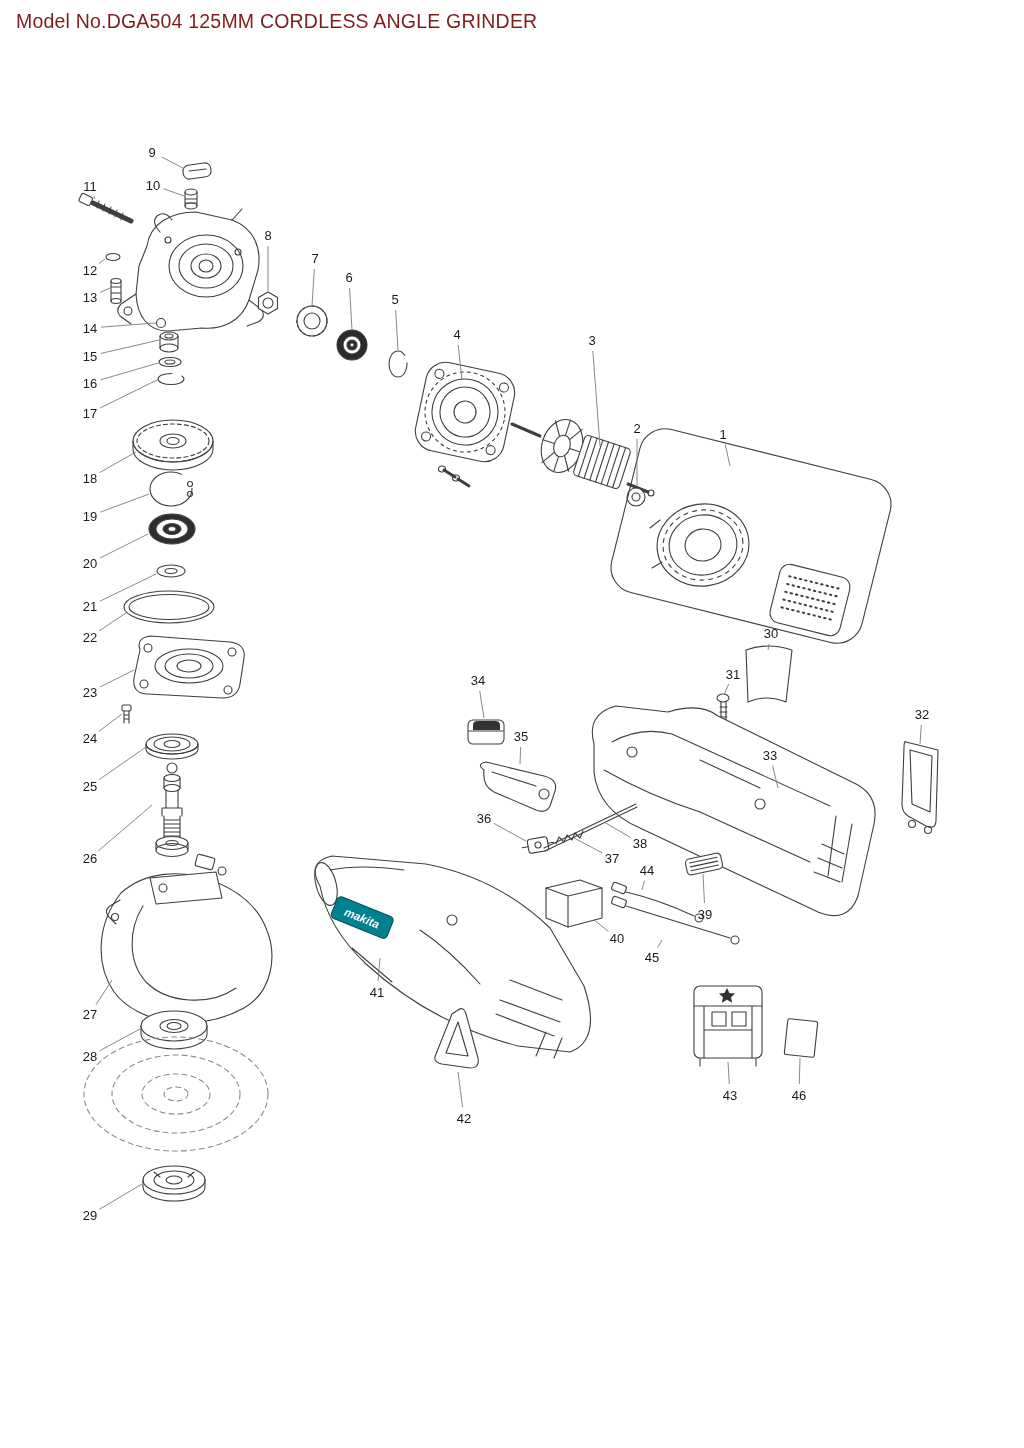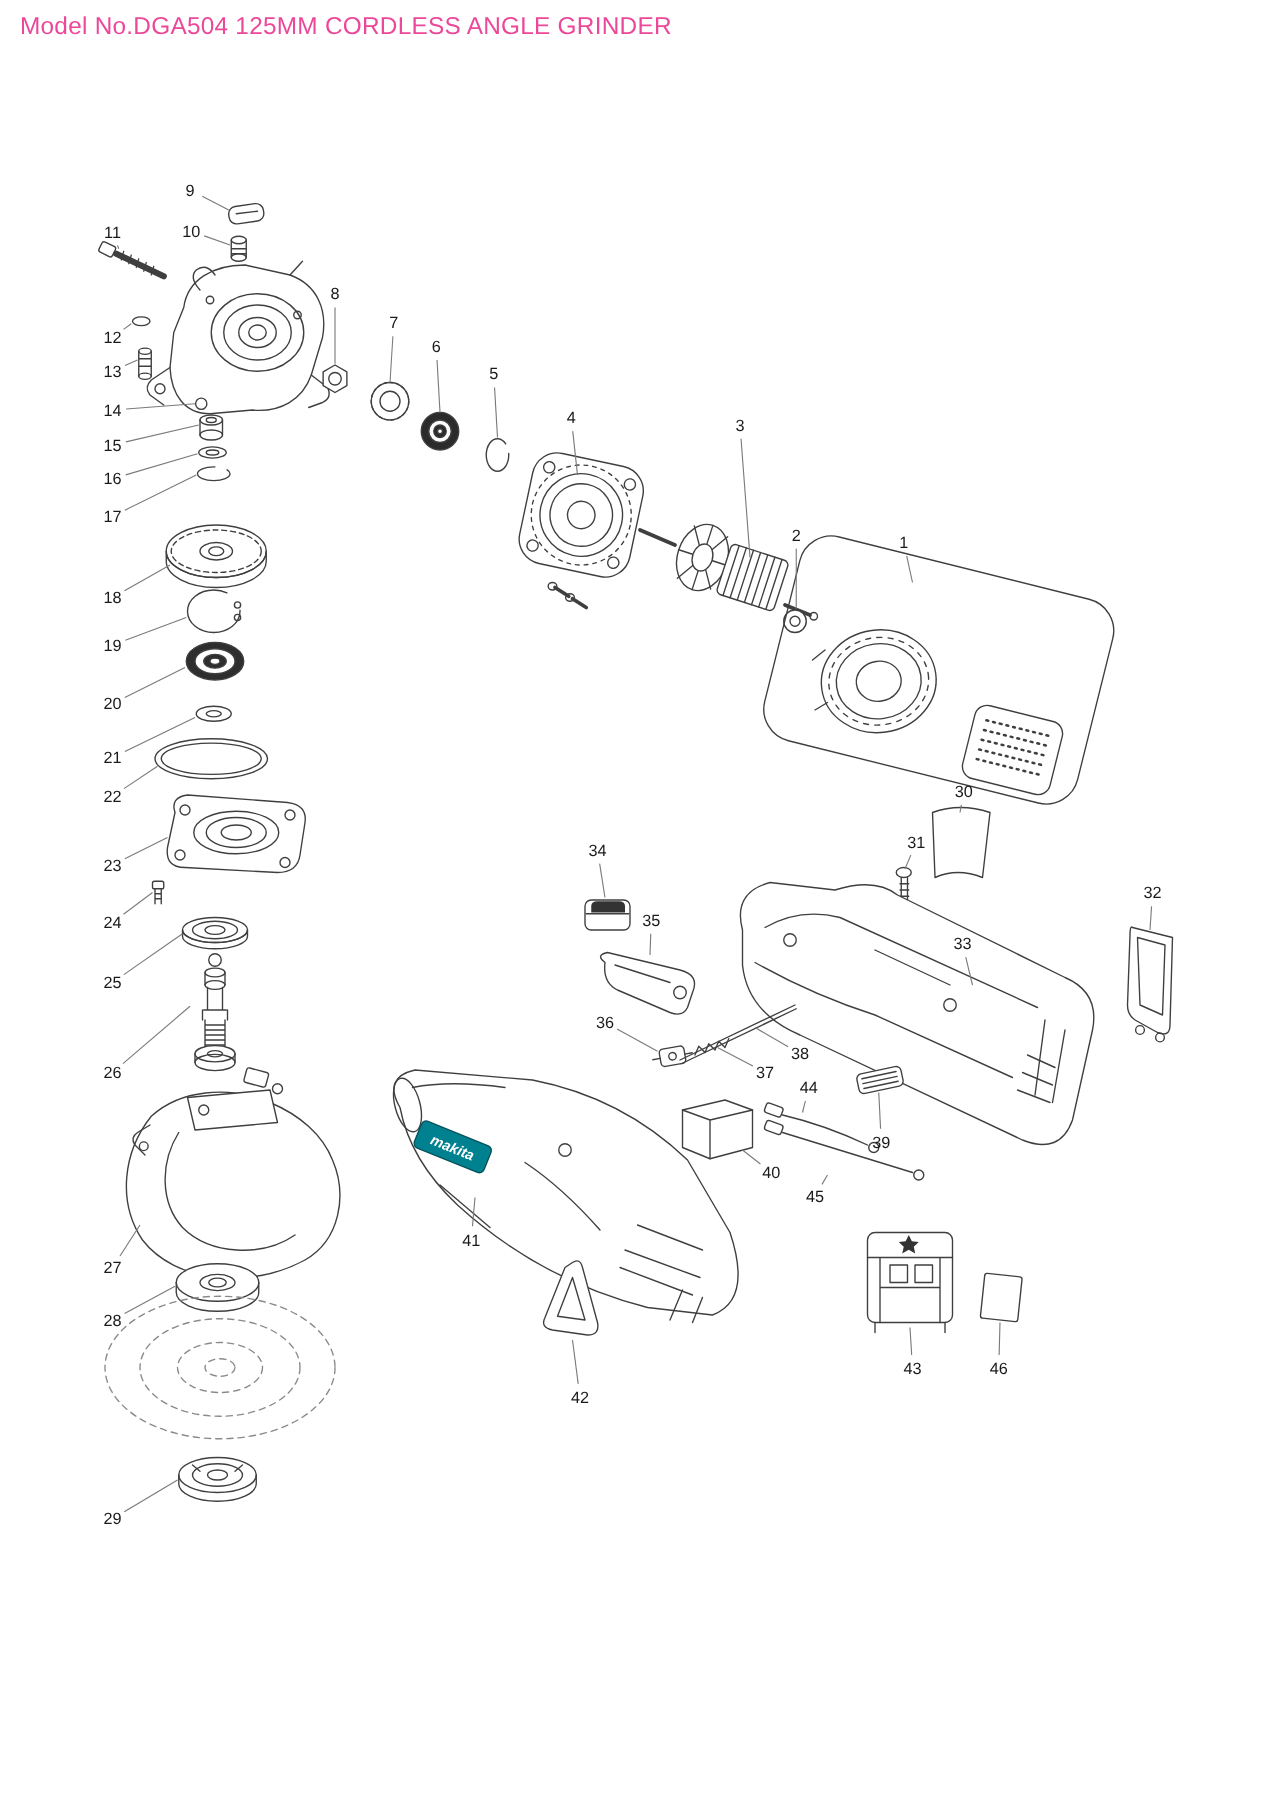--- a/index.html
+++ b/index.html
@@ -1,17 +1,17 @@
 <!DOCTYPE html>
 <html><head>
 <meta charset="utf-8">
 <style>
   html,body{margin:0;padding:0;background:#fff;}
   .page{position:relative;width:1024px;height:1448px;background:#fff;overflow:hidden;font-family:"Liberation Sans",sans-serif;}
-  .title{position:absolute;left:16px;top:10px;font-size:19.5px;font-weight:400;color:#ec4899;margin:0;letter-spacing:.2px;}
+  .title{position:absolute;left:16px;top:10px;font-size:19.5px;font-weight:400;color:#7f1d1d;margin:0;letter-spacing:.2px;}
   #diagram{position:absolute;left:0;top:0;width:1024px;height:1448px;}
   .callout{font-family:"Liberation Sans",sans-serif;font-size:13px;fill:#1a1a1a;text-anchor:middle;stroke:none;}
   .leader{stroke:#7a7a7a;stroke-width:.9;fill:none;}
   .brand{fill:#fff;font-size:11.5px;font-style:italic;font-weight:bold;text-anchor:middle;stroke:none;font-family:"Liberation Sans",sans-serif;}
 </style>
 </head>
 <body>
 
 <div class="page">
   <h1 class="title">Model No.DGA504 125MM CORDLESS ANGLE GRINDER</h1>

